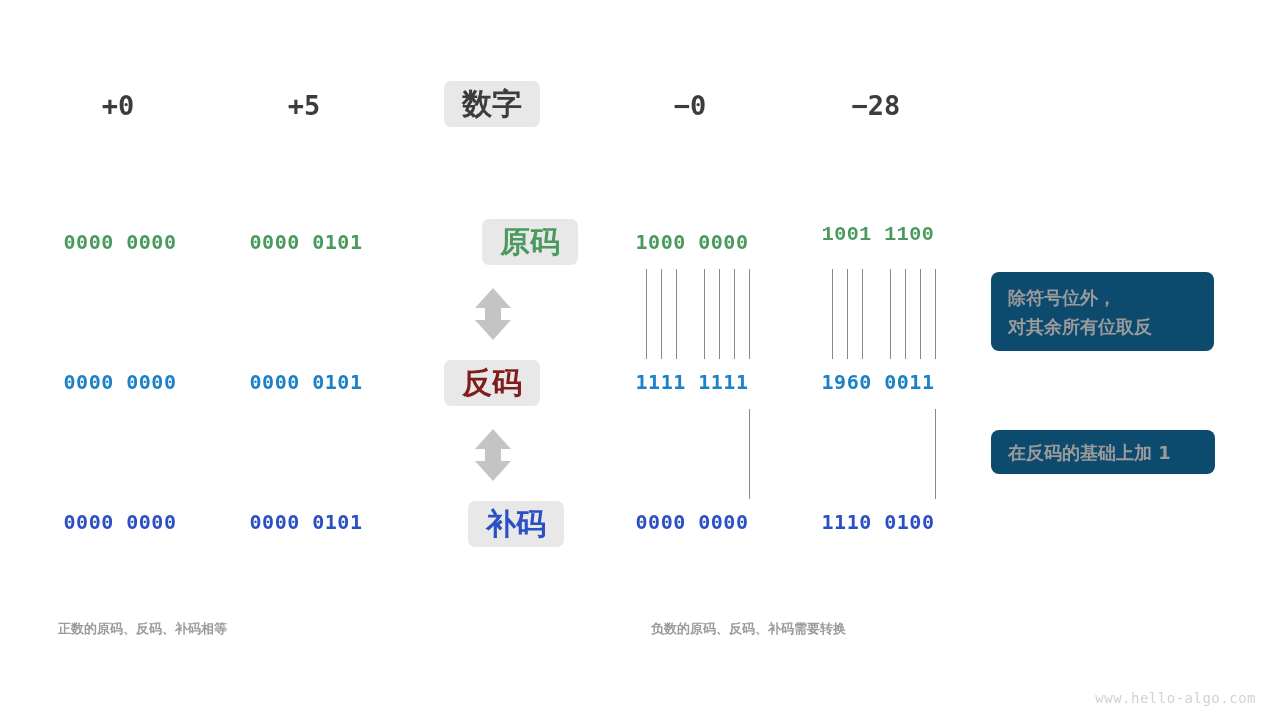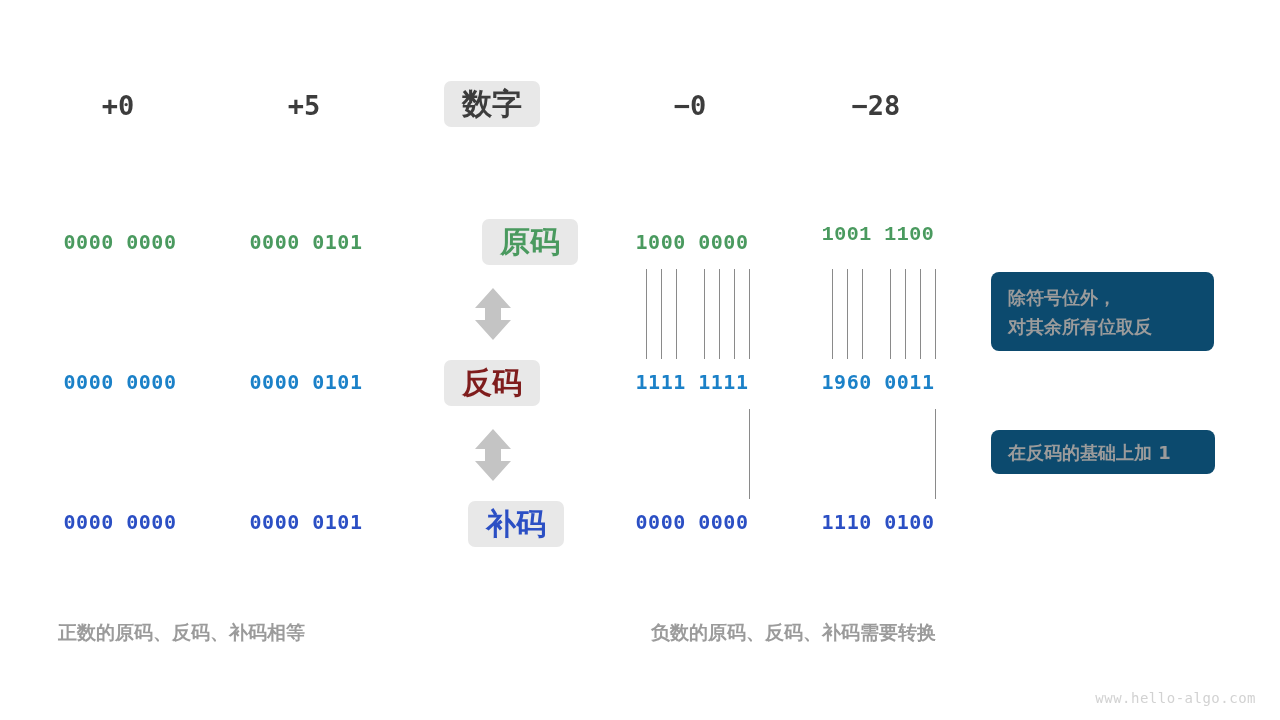--- a/index.html
+++ b/index.html
@@ -96,21 +96,21 @@
     justify-content: center;
     padding: 4px 17px;
     box-sizing: border-box;
   }
   .note span { display: block; white-space: nowrap; }
 
   
   .caption {
     position: absolute;
     color: #9b9b9b;
-    font-size: 19px;
+    font-size: 13px;
     font-weight: bold;
     white-space: nowrap;
   }
 
   
   .watermark {
     position: absolute;
     right: 24px;
     bottom: 14px;
     font-family: "DejaVu Sans Mono", "Liberation Mono", monospace;

